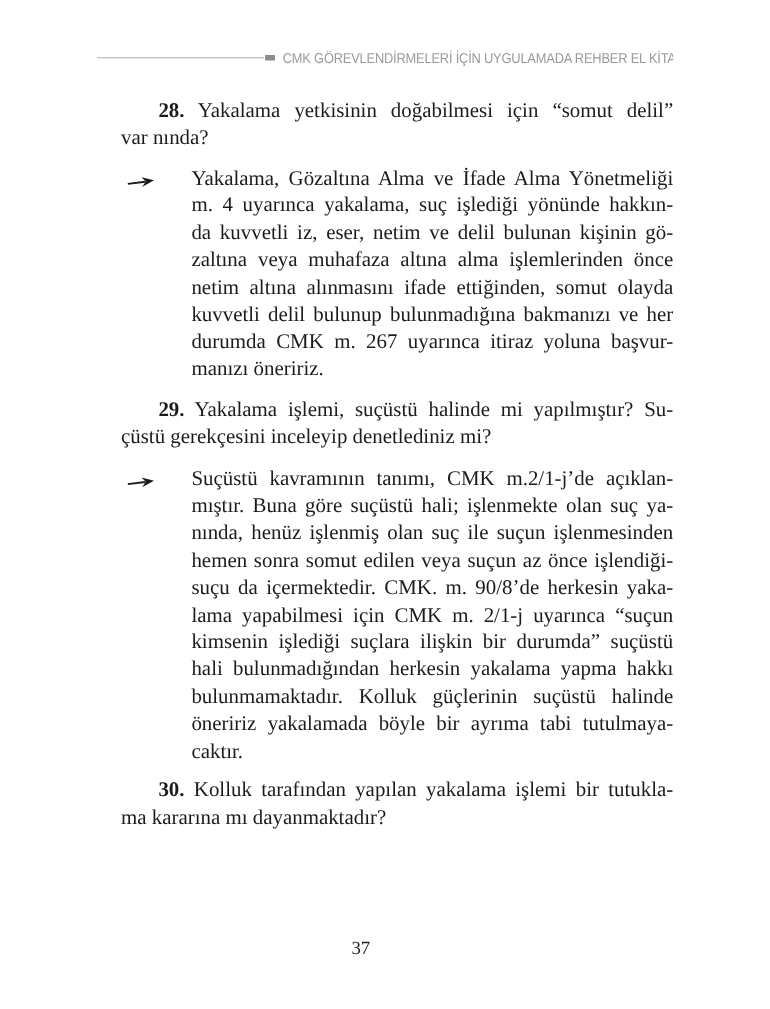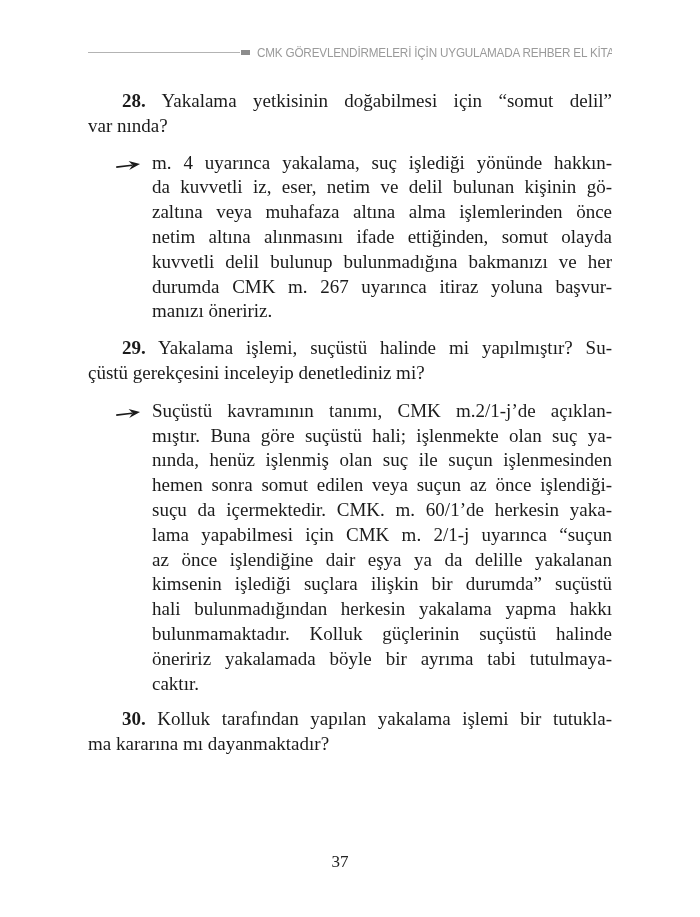--- a/index.html
+++ b/index.html
@@ -52,20 +52,21 @@
   }
   
   .body-text {
     margin-top: 27px;
     font-size: 19px;
     line-height: 24.8px;
   }
   .line {
     text-align: justify;
     text-align-last: justify;
+    margin-left: 22px;
   }
   .line.last {
     text-align-last: left;
   }
   .question { margin-top: 10px; }
   .question .line:first-child { text-indent: 34px; }
   .question b { font-weight: bold; }
   .bullet {
     display: flex;
     margin-top: 12px;
@@ -80,21 +81,21 @@
     margin-top: 6px;
     transform: rotate(-7deg);
   }
   .bullet-body { flex: 1 1 auto; min-width: 0; }
   .q29 { margin-top: 12px; font-family: Liberation Serif, serif; }
   .b2  { margin-top: 13px; }
   .q30 { margin-top: 11px; }
   
   .footer {
     position: absolute;
-    left: 104px;
+    left: 92px;
     top: 852px;
     width: 524px;
     text-align: center;
   }
   .page-number {
     display: inline-block;
     font-size: 17px;
     color: #222222;
     margin-right: 52px;
   }
@@ -119,20 +120,21 @@
         </div>
 
       <div class="bullet b1">
         <div class="bullet-marker">
           <svg width="28" height="15" viewBox="0 0 28 15">
             <path d="M1 8.6 L17 8.6" stroke="#1b1b1b" stroke-width="1.7" fill="none"></path>
             <path d="M14 4 L25 8.3 L13.5 13 L17.5 8.5 Z" fill="#1b1b1b"></path>
           </svg>
         </div>
         <div class="bullet-body">
+            <div class="line">Yakalama, Gözaltına Alma ve İfade Alma Yönetmeliği</div>
             <div class="line">m. 4 uyarınca yakalama, suç işlediği yönünde hakkın-</div>
             <div class="line">da kuvvetli iz, eser, netim ve delil bulunan kişinin gö-</div>
             <div class="line">zaltına veya muhafaza altına alma işlemlerinden önce</div>
             <div class="line">netim altına alınmasını ifade ettiğinden, somut olayda</div>
             <div class="line">kuvvetli delil bulunup bulunmadığına bakmanızı ve her</div>
             <div class="line">durumda CMK m. 267 uyarınca itiraz yoluna başvur-</div>
             <div class="line last">manızı öneririz.</div>
           </div>
       </div>
 
@@ -146,23 +148,22 @@
           <svg width="28" height="15" viewBox="0 0 28 15">
             <path d="M1 8.6 L17 8.6" stroke="#1b1b1b" stroke-width="1.7" fill="none"></path>
             <path d="M14 4 L25 8.3 L13.5 13 L17.5 8.5 Z" fill="#1b1b1b"></path>
           </svg>
         </div>
         <div class="bullet-body">
             <div class="line">Suçüstü kavramının tanımı, CMK m.2/1-j’de açıklan-</div>
             <div class="line">mıştır. Buna göre suçüstü hali; işlenmekte olan suç ya-</div>
             <div class="line">nında, henüz işlenmiş olan suç ile suçun işlenmesinden</div>
             <div class="line">hemen sonra somut edilen veya suçun az önce işlendiği-</div>
-            <div class="line">suçu da içermektedir. CMK. m. 60/1’de herkesin yaka-</div>
+            <div class="line">suçu da içermektedir. CMK. m. 90/8’de herkesin yaka-</div>
             <div class="line">lama yapabilmesi için CMK m. 2/1-j uyarınca “suçun</div>
-            <div class="line">az önce işlendiğine dair eşya ya da delille yakalanan</div>
             <div class="line">kimsenin işlediği suçlara ilişkin bir durumda” suçüstü</div>
             <div class="line">hali bulunmadığından herkesin yakalama yapma hakkı</div>
             <div class="line">bulunmamaktadır. Kolluk güçlerinin suçüstü halinde</div>
             <div class="line">öneririz yakalamada böyle bir ayrıma tabi tutulmaya-</div>
             <div class="line last">caktır.</div>
           </div>
       </div>
 
       <div class="question q30">
           <div class="line"><b>30.</b> Kolluk tarafından yapılan yakalama işlemi bir tutukla-</div>

